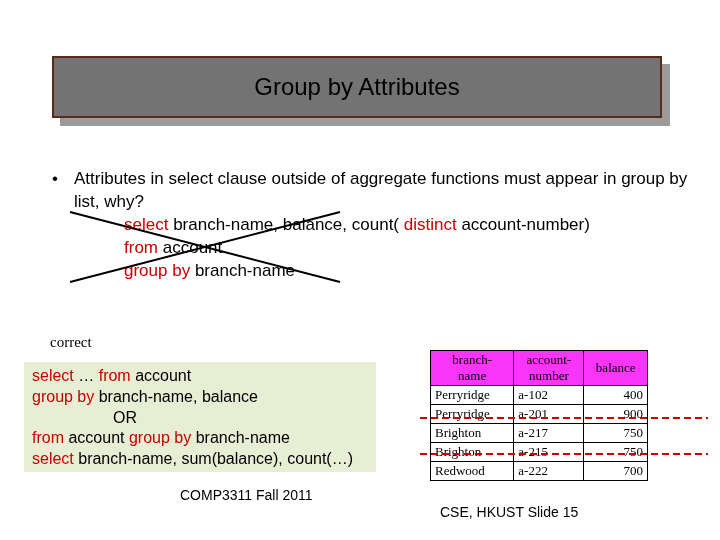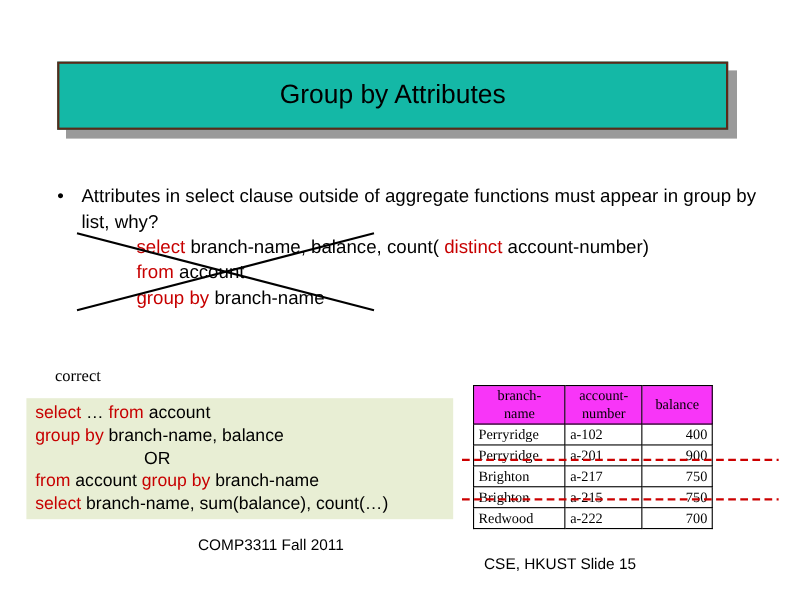--- a/index.html
+++ b/index.html
@@ -18,21 +18,21 @@
     width: 610px;
     height: 62px;
     background: #9a9a9a;
   }
   .title-bar {
     position: absolute;
     top: 56px;
     left: 52px;
     width: 610px;
     height: 62px;
-    background: #14b8a6;
+    background: #737373;
     border: 2px solid #5a2a19;
     display: flex;
     align-items: center;
     justify-content: center;
   }
   .title-bar span {
     color: #000;
     font-size: 24px;
     font-family: "Arial", sans-serif;
   }
@@ -66,21 +66,21 @@
     top: 334px;
     left: 50px;
     font-family: "Times New Roman", serif;
     font-size: 15px;
     text-align: center;
   }
   .correct-box {
     position: absolute;
     top: 362px;
     left: 24px;
-    width: 388px;
+    width: 352px;
     height: 110px;
     background: #e8eed4;
     padding: 4px 8px;
     font-size: 16px;
     line-height: 1.3;
   }
   .or-line { text-align: center; padding-right: 150px;}
   .table-wrap {
     position: absolute;
     top: 350px;

